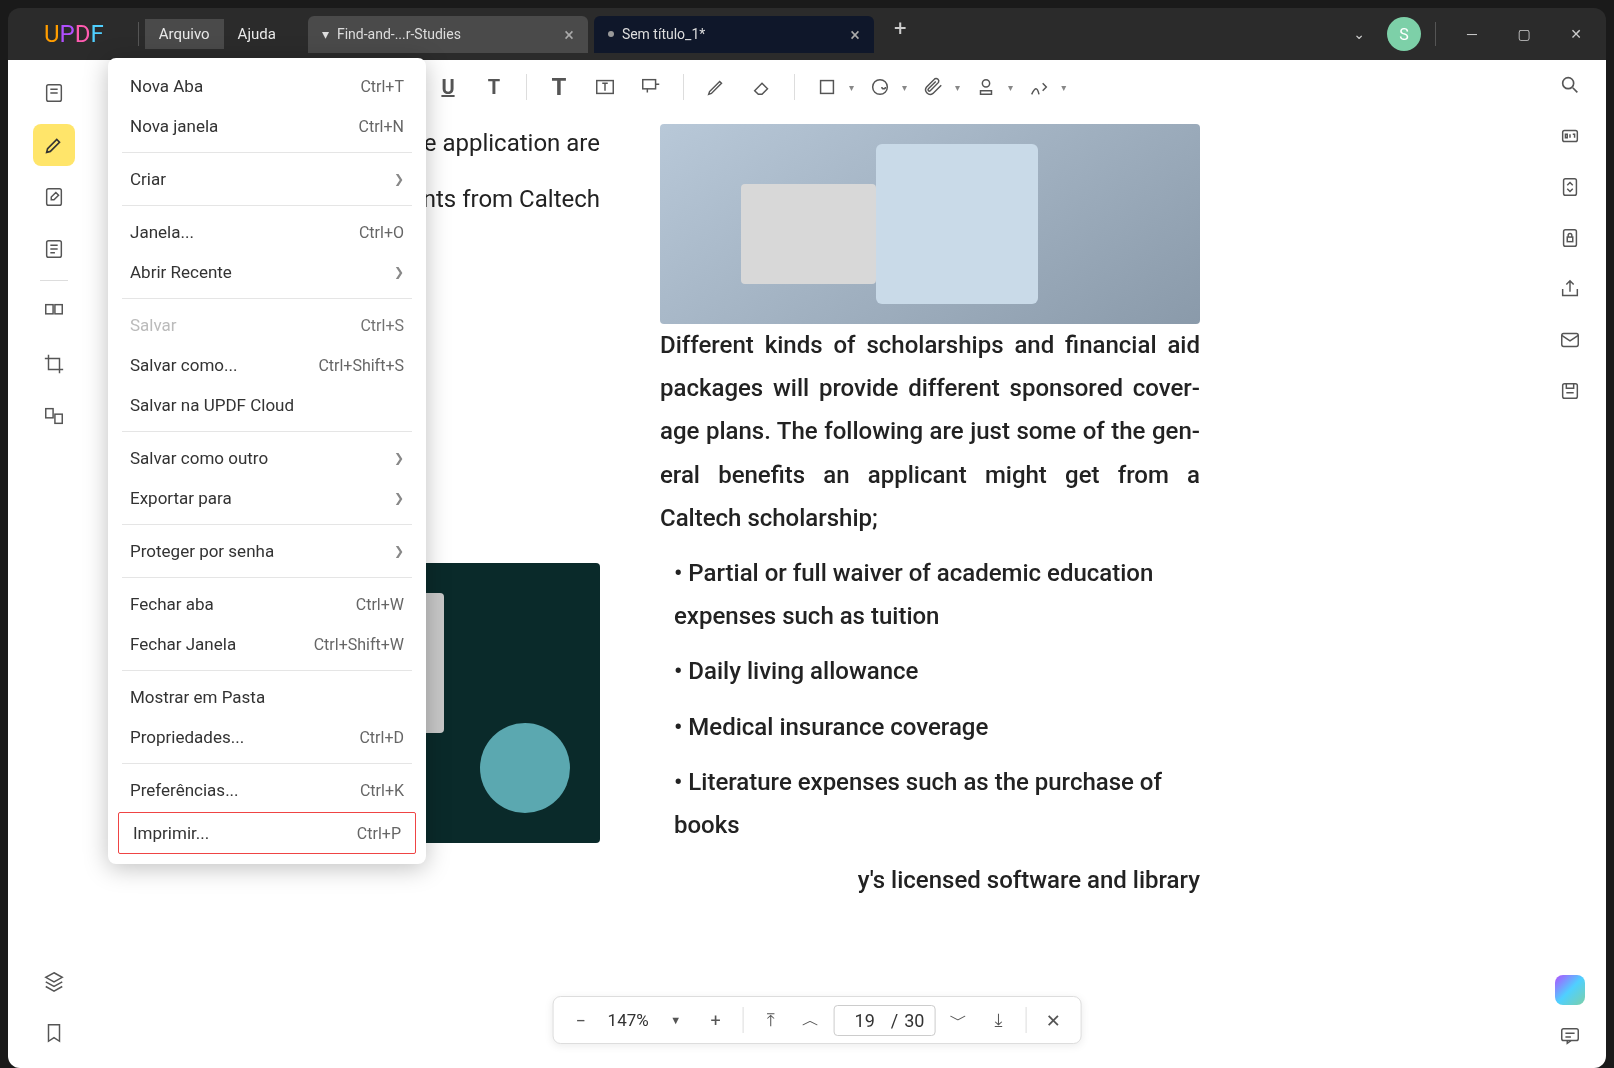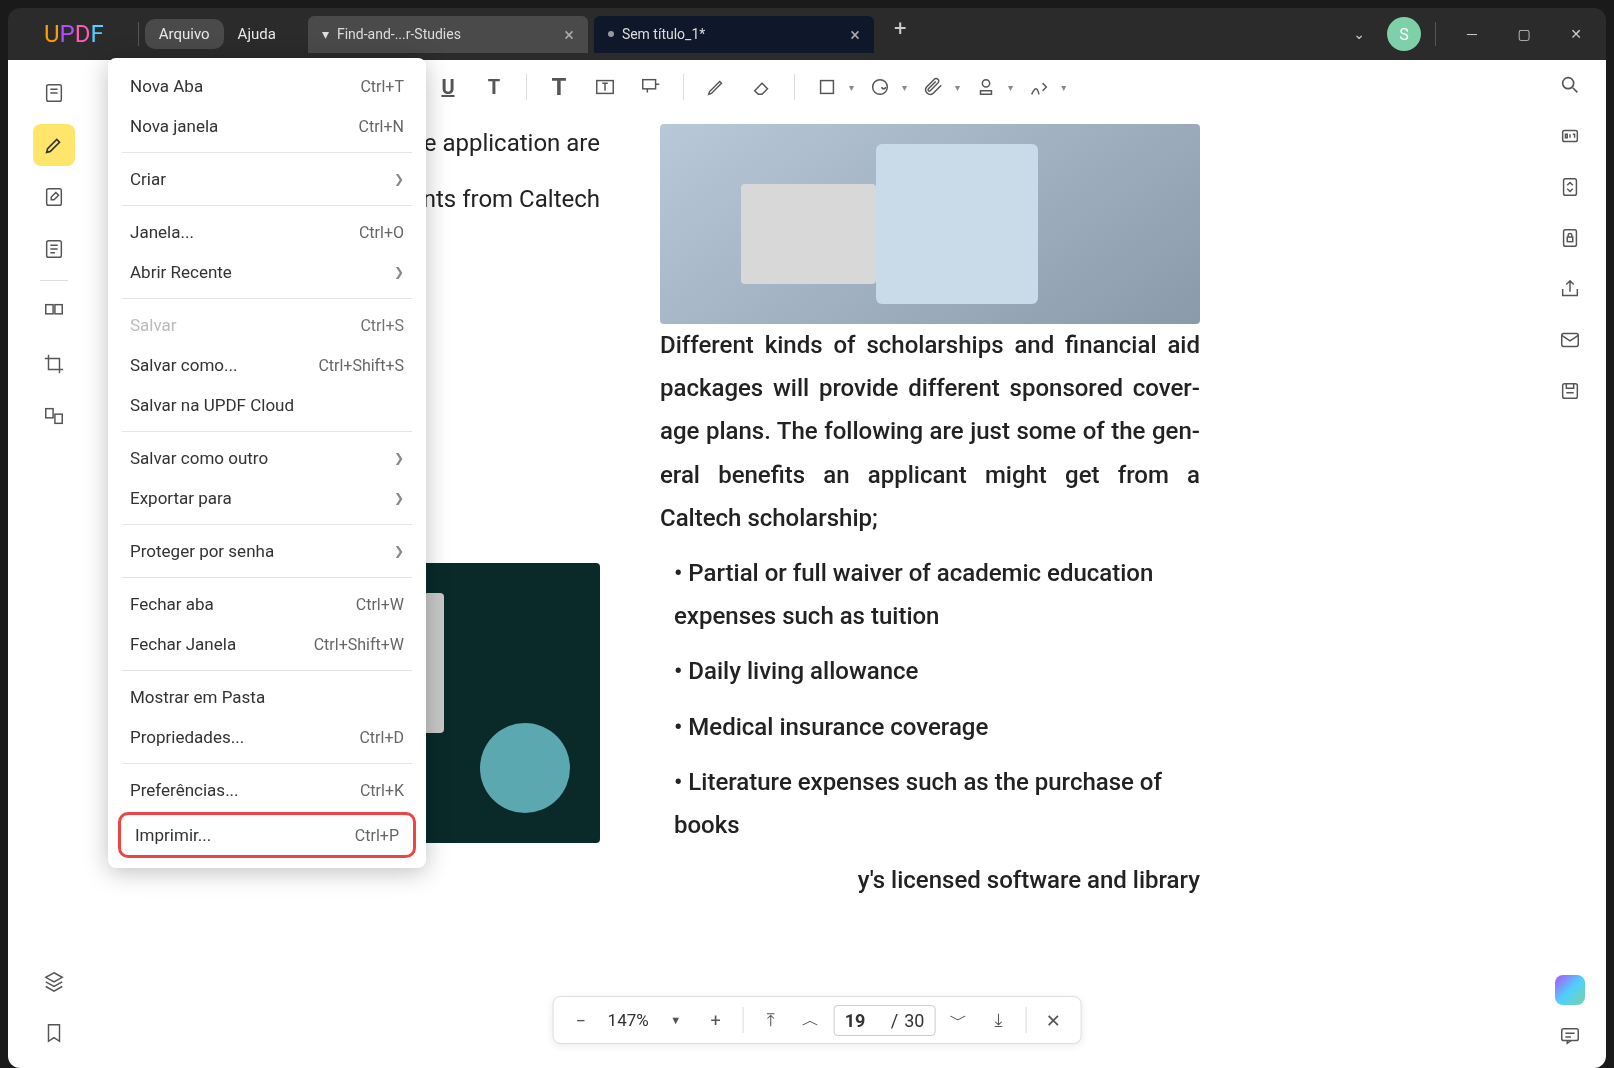--- a/index.html
+++ b/index.html
@@ -2,21 +2,21 @@
 <html><head>
 <meta charset="utf-8">
 <style>
 * { margin: 0; padding: 0; box-sizing: border-box; font-family: -apple-system, BlinkMacSystemFont, "Segoe UI", Roboto, sans-serif; }
 body { background: #1a1a1a; width: 1614px; height: 1068px; overflow: hidden; position: relative; }
 
 .titlebar { height: 52px; background: #2b2b2b; display: flex; align-items: center; padding: 0 8px; border-radius: 12px 12px 0 0; margin: 8px 8px 0 8px; }
 .logo { font-weight: 400; font-size: 24px; margin: 0 28px; }
 .logo span:nth-child(1){color:#ff9d00}.logo span:nth-child(2){color:#b14fff}.logo span:nth-child(3){color:#ff5bb0}.logo span:nth-child(4){color:#4fd0ff}
 .vdiv { width:1px; height:24px; background:#555; margin:0 6px; }
-.menu-btn { color:#e8e8e8; padding:6px 14px; font-size:15px; border-radius:10px; cursor:pointer; }
+.menu-btn { color:#e8e8e8; padding:6px 14px; font-size:15px; border-radius:0; cursor:pointer; }
 .menu-btn.active { background:#4a4a4a; }
 .tabs { display:flex; margin-left:18px; }
 .tab { display:flex; align-items:center; gap:10px; color:#ddd; background:#0f172a; padding:8px 14px; border-radius:6px 6px 0 0; margin-right:6px; font-size:14px; width:280px; justify-content:space-between; }
 .tab.active { background:#4a4a4a; }
 .tab-left { display:flex; align-items:center; gap:8px; }
 .tab-dot { width:6px; height:6px; background:#999; border-radius:50%; }
 .tab-close { font-size:18px; color:#aaa; }
 .add-tab { color:#ccc; font-size:22px; padding:0 14px; cursor:pointer; }
 .titlebar-right { margin-left:auto; display:flex; align-items:center; gap:8px; }
 .chev-down { width:40px; text-align:center; color:#ccc; font-size:14px; }
@@ -51,28 +51,28 @@
 .img-ph.top { height:200px; }
 .img-ph.bottom { height:280px; background:#0a2a2a; margin-top:20px; }
 
 .dropdown { position:absolute; top:58px; left:108px; width:318px; background:#fff; border-radius:8px; box-shadow:0 4px 24px rgba(0,0,0,0.25); padding:8px 0; z-index:100; }
 .dd-item { display:flex; justify-content:space-between; align-items:center; padding:10px 22px; font-size:17px; color:#333; cursor:pointer; }
 .dd-item.disabled { color:#bbb; }
 .dd-item .shortcut { color:#666; font-size:16px; }
 .dd-item.disabled .shortcut { color:#737373; }
 .dd-item .sub-arr { color:#888; font-size:12px; }
 .dd-sep { height:1px; background:#e5e5e5; margin:6px 14px; }
-.dd-highlight { border:3px solid #ef4444; border-radius:10px; margin:2px 10px; }
+.dd-highlight { border:1px solid #ef4444; border-radius:2px; margin:2px 10px; }
 .dd-highlight .dd-item { padding:10px 14px; }
 
 .page-ctrl { position:absolute; bottom:24px; left:50%; transform:translateX(-50%); background:#fff; border:1px solid #ddd; border-radius:8px; height:48px; display:flex; align-items:center; padding:0 10px; gap:6px; box-shadow:0 2px 8px rgba(0,0,0,0.08); }
 .pc-btn { width:34px; height:34px; display:flex; align-items:center; justify-content:center; font-size:18px; color:#555; border-radius:4px; }
 .pc-zoom { font-size:17px; color:#333; padding:0 4px; }
 .pc-sep { width:1px; height:26px; background:#ddd; margin:0 4px; }
-.pc-page-input { width:40px; border:none; font-size:18px; text-align:left; color:#333; background:transparent;font-weight:bold; }
+.pc-page-input { width:40px; border:none; font-size:18px; text-align:center; color:#333; background:transparent; }
 .pc-total { font-size:18px; color:#333; }
 .pc-pagebox { border:1px solid #ccc; border-radius:4px; padding:4px 10px; display:flex; align-items:center; gap:6px; }
 
 svg { width:22px; height:22px; }
 </style>
 </head>
 <body>
 
 <div class="titlebar">
   <div class="logo"><span>U</span><span>P</span><span>D</span><span>F</span></div>

